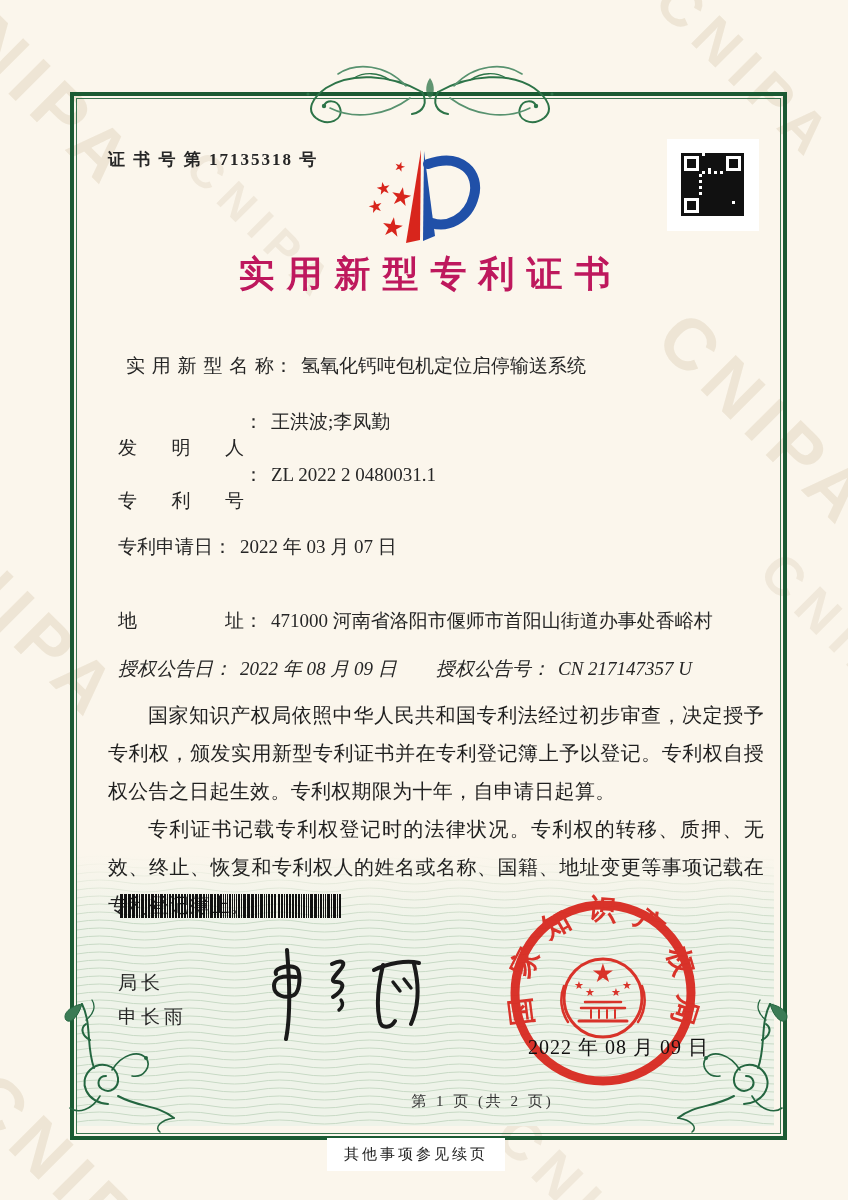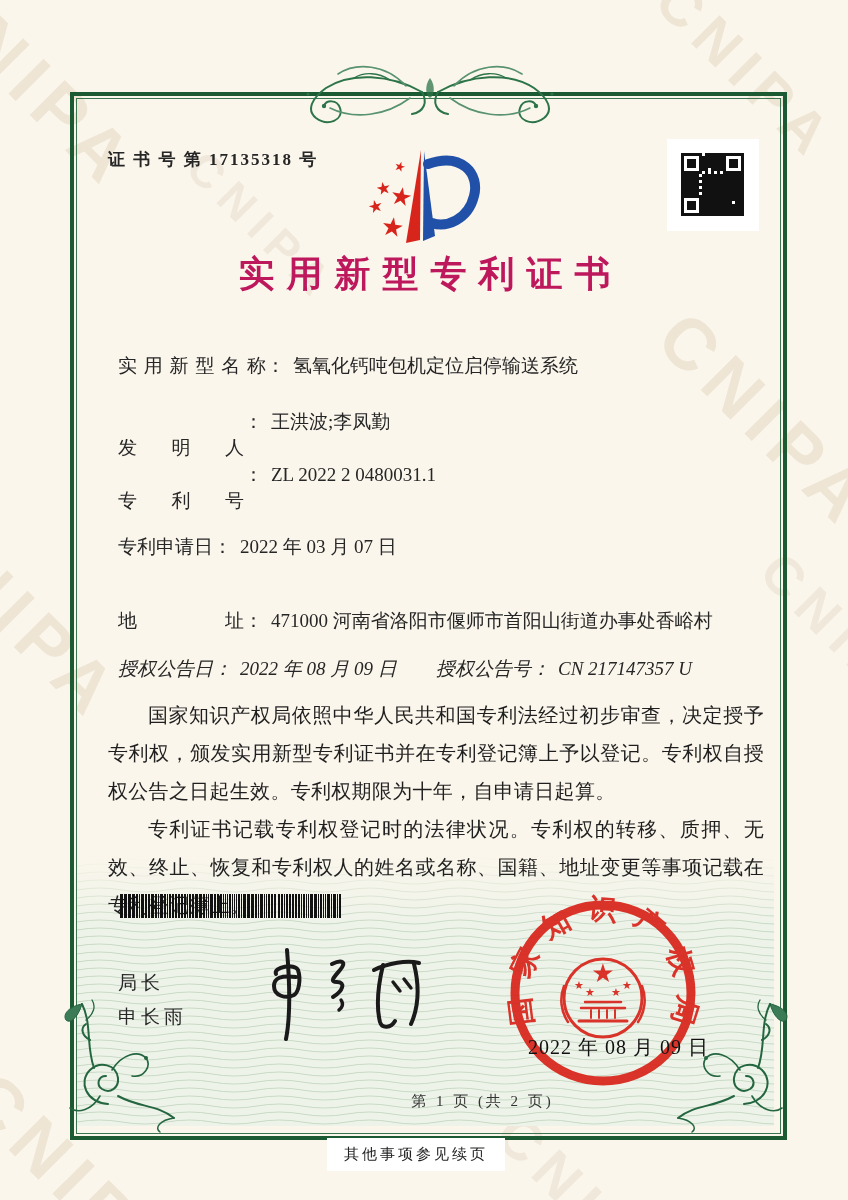--- a/index.html
+++ b/index.html
@@ -34,21 +34,21 @@
               font-family:"DejaVu Sans",sans-serif;}
   .st1{left:26px;top:20px;font-size:13px;transform:rotate(18deg);}
   .st2{left:8px;top:40px;font-size:17px;transform:rotate(-12deg);}
   .st3{left:22px;top:44px;font-size:25px;transform:rotate(10deg);}
   .st4{left:0px;top:58px;font-size:17px;transform:rotate(-14deg);}
   .st5{left:13px;top:74px;font-size:26px;transform:rotate(8deg);}
   .title{position:absolute;left:70px;top:250px;width:709px;text-align:center;z-index:3;
          font-size:36px;font-weight:700;letter-spacing:12px;text-indent:12px;color:#be185d;}
   
   .row{position:absolute;left:118px;width:650px;font-size:19px;z-index:3;white-space:nowrap;}
-  .r1{top:353px;} .r2{top:409px;} .r3{top:462px;} .r4{top:534px;}
+  .r1{top:353px;margin-left:8px;} .r2{top:409px;} .r3{top:462px;} .r4{top:534px;}
   .r5{top:561px;} .r6{top:608px;} .r7{top:656px;font-style:italic;}
   .lbl{display:inline-block;text-align:justify;text-align-last:justify;vertical-align:top;}
   .w6{width:148px;} .w3{width:126px;margin-top:26px;} .w4{width:126px;} .w2{width:126px;}
   .compact{width:auto;text-align:left;text-align-last:auto;}
   .colon{margin:0 2px 0 0;}
   .val{margin-left:6px;}
   .cell2{position:absolute;left:318px;top:0;}
   
   .paras{position:absolute;left:108px;top:696px;width:656px;z-index:3;}
   .paras p{margin:0;font-size:20px;line-height:38px;text-indent:2em;text-align:justify;

